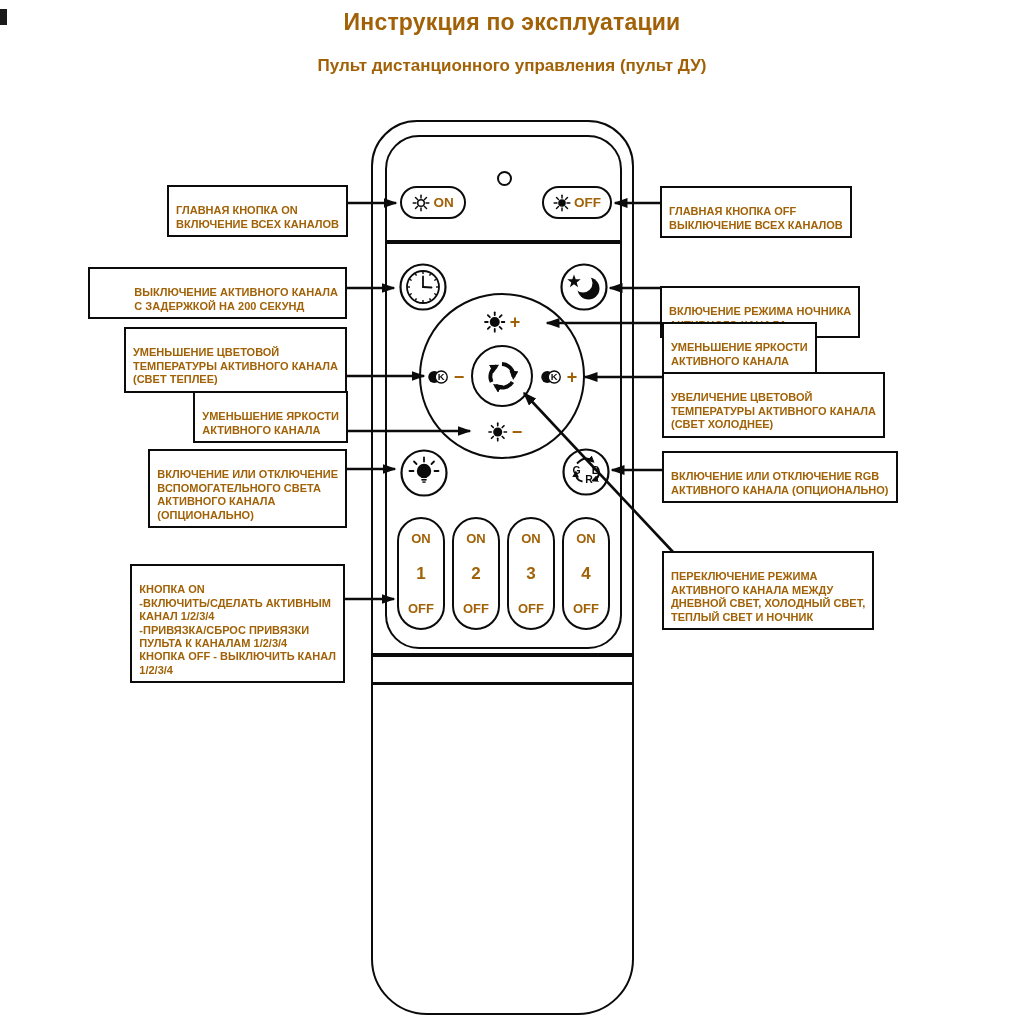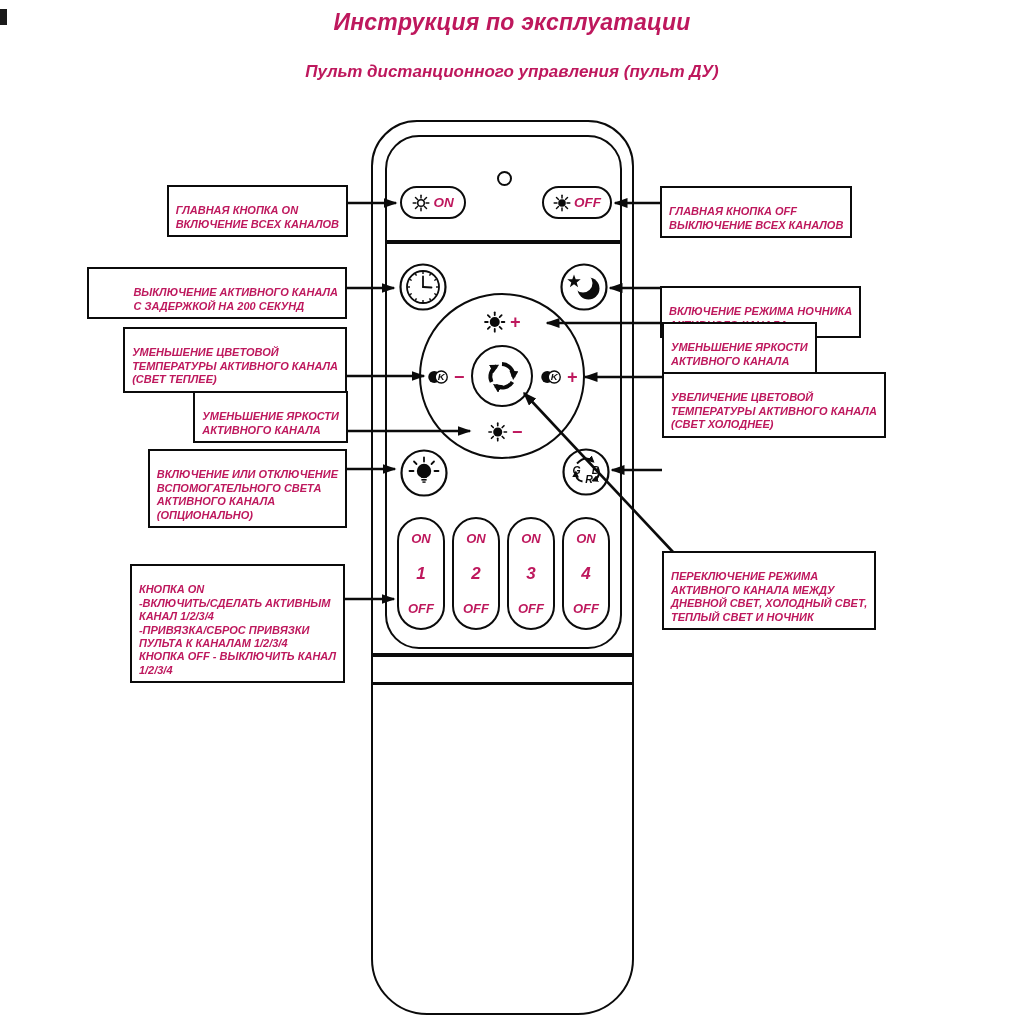--- a/index.html
+++ b/index.html
@@ -1,20 +1,20 @@
 <!DOCTYPE html>
 <html><head>
 <meta charset="utf-8">
 <style>
   html,body{margin:0;padding:0;background:#fff;}
   #page{position:relative;width:1024px;height:1024px;background:#fff;overflow:hidden;
-        font-family:"Liberation Sans",sans-serif;color:#be185d;font-style:italic;}
+        font-family:"Liberation Sans",sans-serif;color:#a16207;}
   .title{position:absolute;left:0;top:9px;width:100%;text-align:center;
          font-size:23px;font-weight:bold;letter-spacing:.2px;}
-  .subtitle{position:absolute;left:0;top:62px;width:100%;text-align:center;
+  .subtitle{position:absolute;left:0;top:56px;width:100%;text-align:center;
             font-size:17px;font-weight:bold;}
   .callout{position:absolute;border:2px solid #0b0b0b;background:#fff;
            padding:4px 7px;font-size:11px;font-weight:bold;line-height:1.22;
            white-space:pre-line;width:max-content;max-width:300px;z-index:4;}
   
   .outer-body{position:absolute;left:371px;top:120px;width:263px;height:895px;
               border:2.5px solid #0b0b0b;border-radius:46px 46px 56px 56px;background:#fff;box-sizing:border-box;}
   .inner-panel{position:absolute;left:385px;top:135px;width:237px;height:514px;
                border:2.5px solid #0b0b0b;border-radius:34px;background:#fff;box-sizing:border-box;}
   .divider{position:absolute;left:386px;top:240px;width:235px;height:3.5px;background:#0b0b0b;}
@@ -286,20 +286,23 @@
   <div class="callout" style="left:660px;top:267px;margin-top:19px;">
     <span>ВКЛЮЧЕНИЕ РЕЖИМА НОЧНИКА
 АКТИВНОГО КАНАЛА</span></div>
   <div class="callout" style="left:662px;top:322px;">
     <span>УМЕНЬШЕНИЕ ЯРКОСТИ
 АКТИВНОГО КАНАЛА</span></div>
   <div class="callout" style="left:662px;top:372px;">
     <span>УВЕЛИЧЕНИЕ ЦВЕТОВОЙ
 ТЕМПЕРАТУРЫ АКТИВНОГО КАНАЛА
 (СВЕТ ХОЛОДНЕЕ)</span></div>
+  <div class="callout" style="left:662px;top:451px;">
+    <span>ВКЛЮЧЕНИЕ ИЛИ ОТКЛЮЧЕНИЕ RGB
+АКТИВНОГО КАНАЛА (ОПЦИОНАЛЬНО)</span></div>
   <div class="callout" style="left:662px;top:551px;">
     <span>ПЕРЕКЛЮЧЕНИЕ РЕЖИМА
 АКТИВНОГО КАНАЛА МЕЖДУ
 ДНЕВНОЙ СВЕТ, ХОЛОДНЫЙ СВЕТ,
 ТЕПЛЫЙ СВЕТ И НОЧНИК</span></div>
 
   <svg class="overlay" viewBox="0 0 1024 1024">
     <defs>
       <marker id="ah" markerUnits="userSpaceOnUse" markerWidth="14" markerHeight="10" refX="12.5" refY="5" orient="auto">
         <path d="M0,0 L14,5 L0,10 Z" fill="#0b0b0b"></path>

